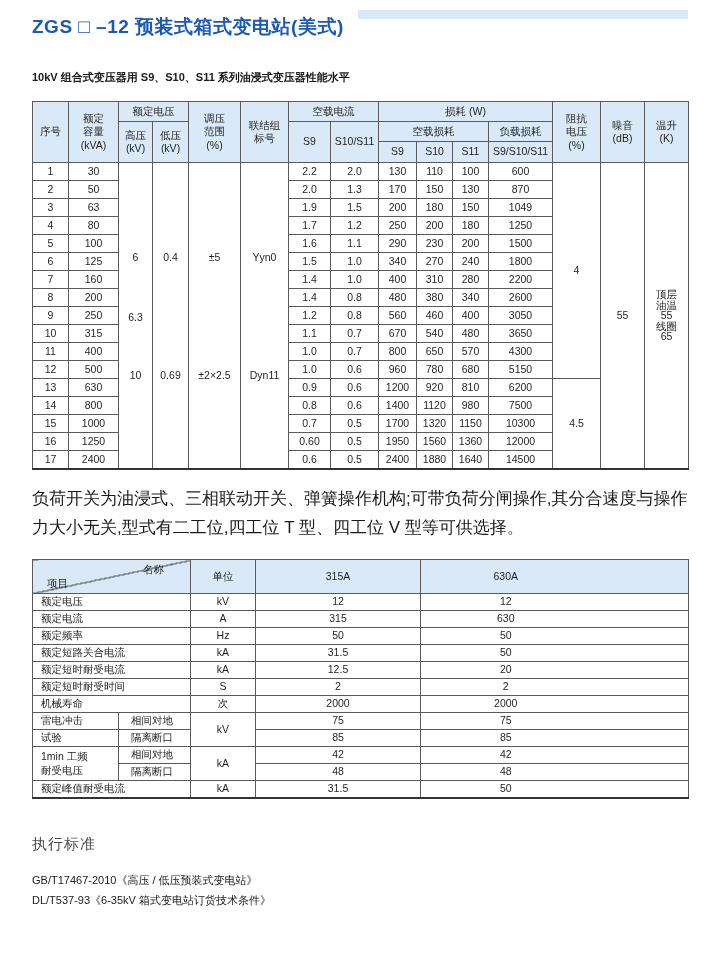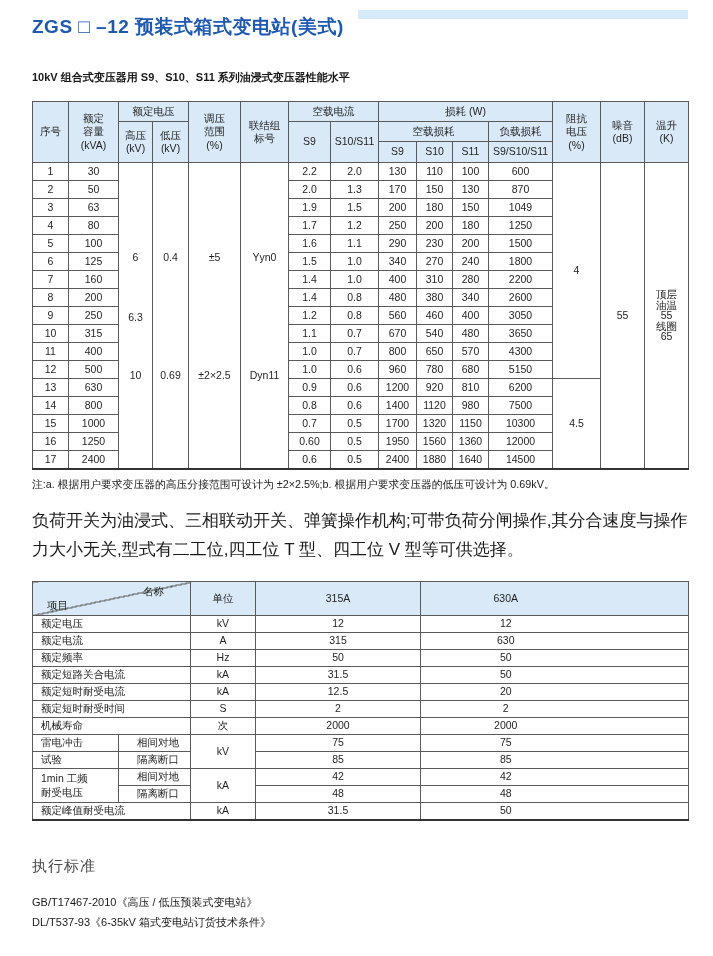--- a/index.html
+++ b/index.html
@@ -35,21 +35,21 @@
 
   
   .note { font-size:10.8px; margin-top:8px; color:#1a1a1a; }
   .para { font-size:17px; margin-top:14px; line-height:1.75; color:#1a1a1a; width:658px; }
 
   
   #t2 { margin-top:16px; }
   #t2 thead tr { height:34px; }
   #t2 tbody tr { height:17px; }
   .t2-label { text-align:left; padding-left:8px; }
-  .t2-sub { text-align:left; padding-left:18px; }
+  .t2-sub { text-align:left; padding-left:12px; }
   .no-right { border-right-style:hidden; }
   .spacer { border-left-style:hidden; }
   .diag { position:relative; padding:0;
     background-color:#d9e9f7;
     background-image:linear-gradient(to bottom right,
       transparent calc(50% - 0.6px), #5a5a5a calc(50% - 0.6px),
       #5a5a5a calc(50% + 0.6px), transparent calc(50% + 0.6px));
   }
   .diag .name { position:absolute; top:3px; right:26px; }
   .diag .item { position:absolute; bottom:3px; left:14px; }
@@ -320,21 +320,20 @@
           <td>0.6</td>
           <td>0.5</td>
           <td>2400</td>
           <td>1880</td>
           <td>1640</td>
           <td>14500</td>
         </tr>
       </tbody>
   </table>
 
-  <div class="note">注:a. 根据用户要求变压器的高压分接范围可设计为 ±2×2.5%;b. 根据用户要求变压器的低压可设计为 0.69kV。</div>
 
   <div class="para">负荷开关为油浸式、三相联动开关、弹簧操作机构;可带负荷分闸操作,其分合速度与操作力大小无关,型式有二工位,四工位 T 型、四工位 V 型等可供选择。</div>
 
   <table id="t2">
     <colgroup>
       <col style="width:86px">
         <col style="width:72px">
         <col style="width:65px">
       <col style="width:165px">
         <col style="width:170px">

